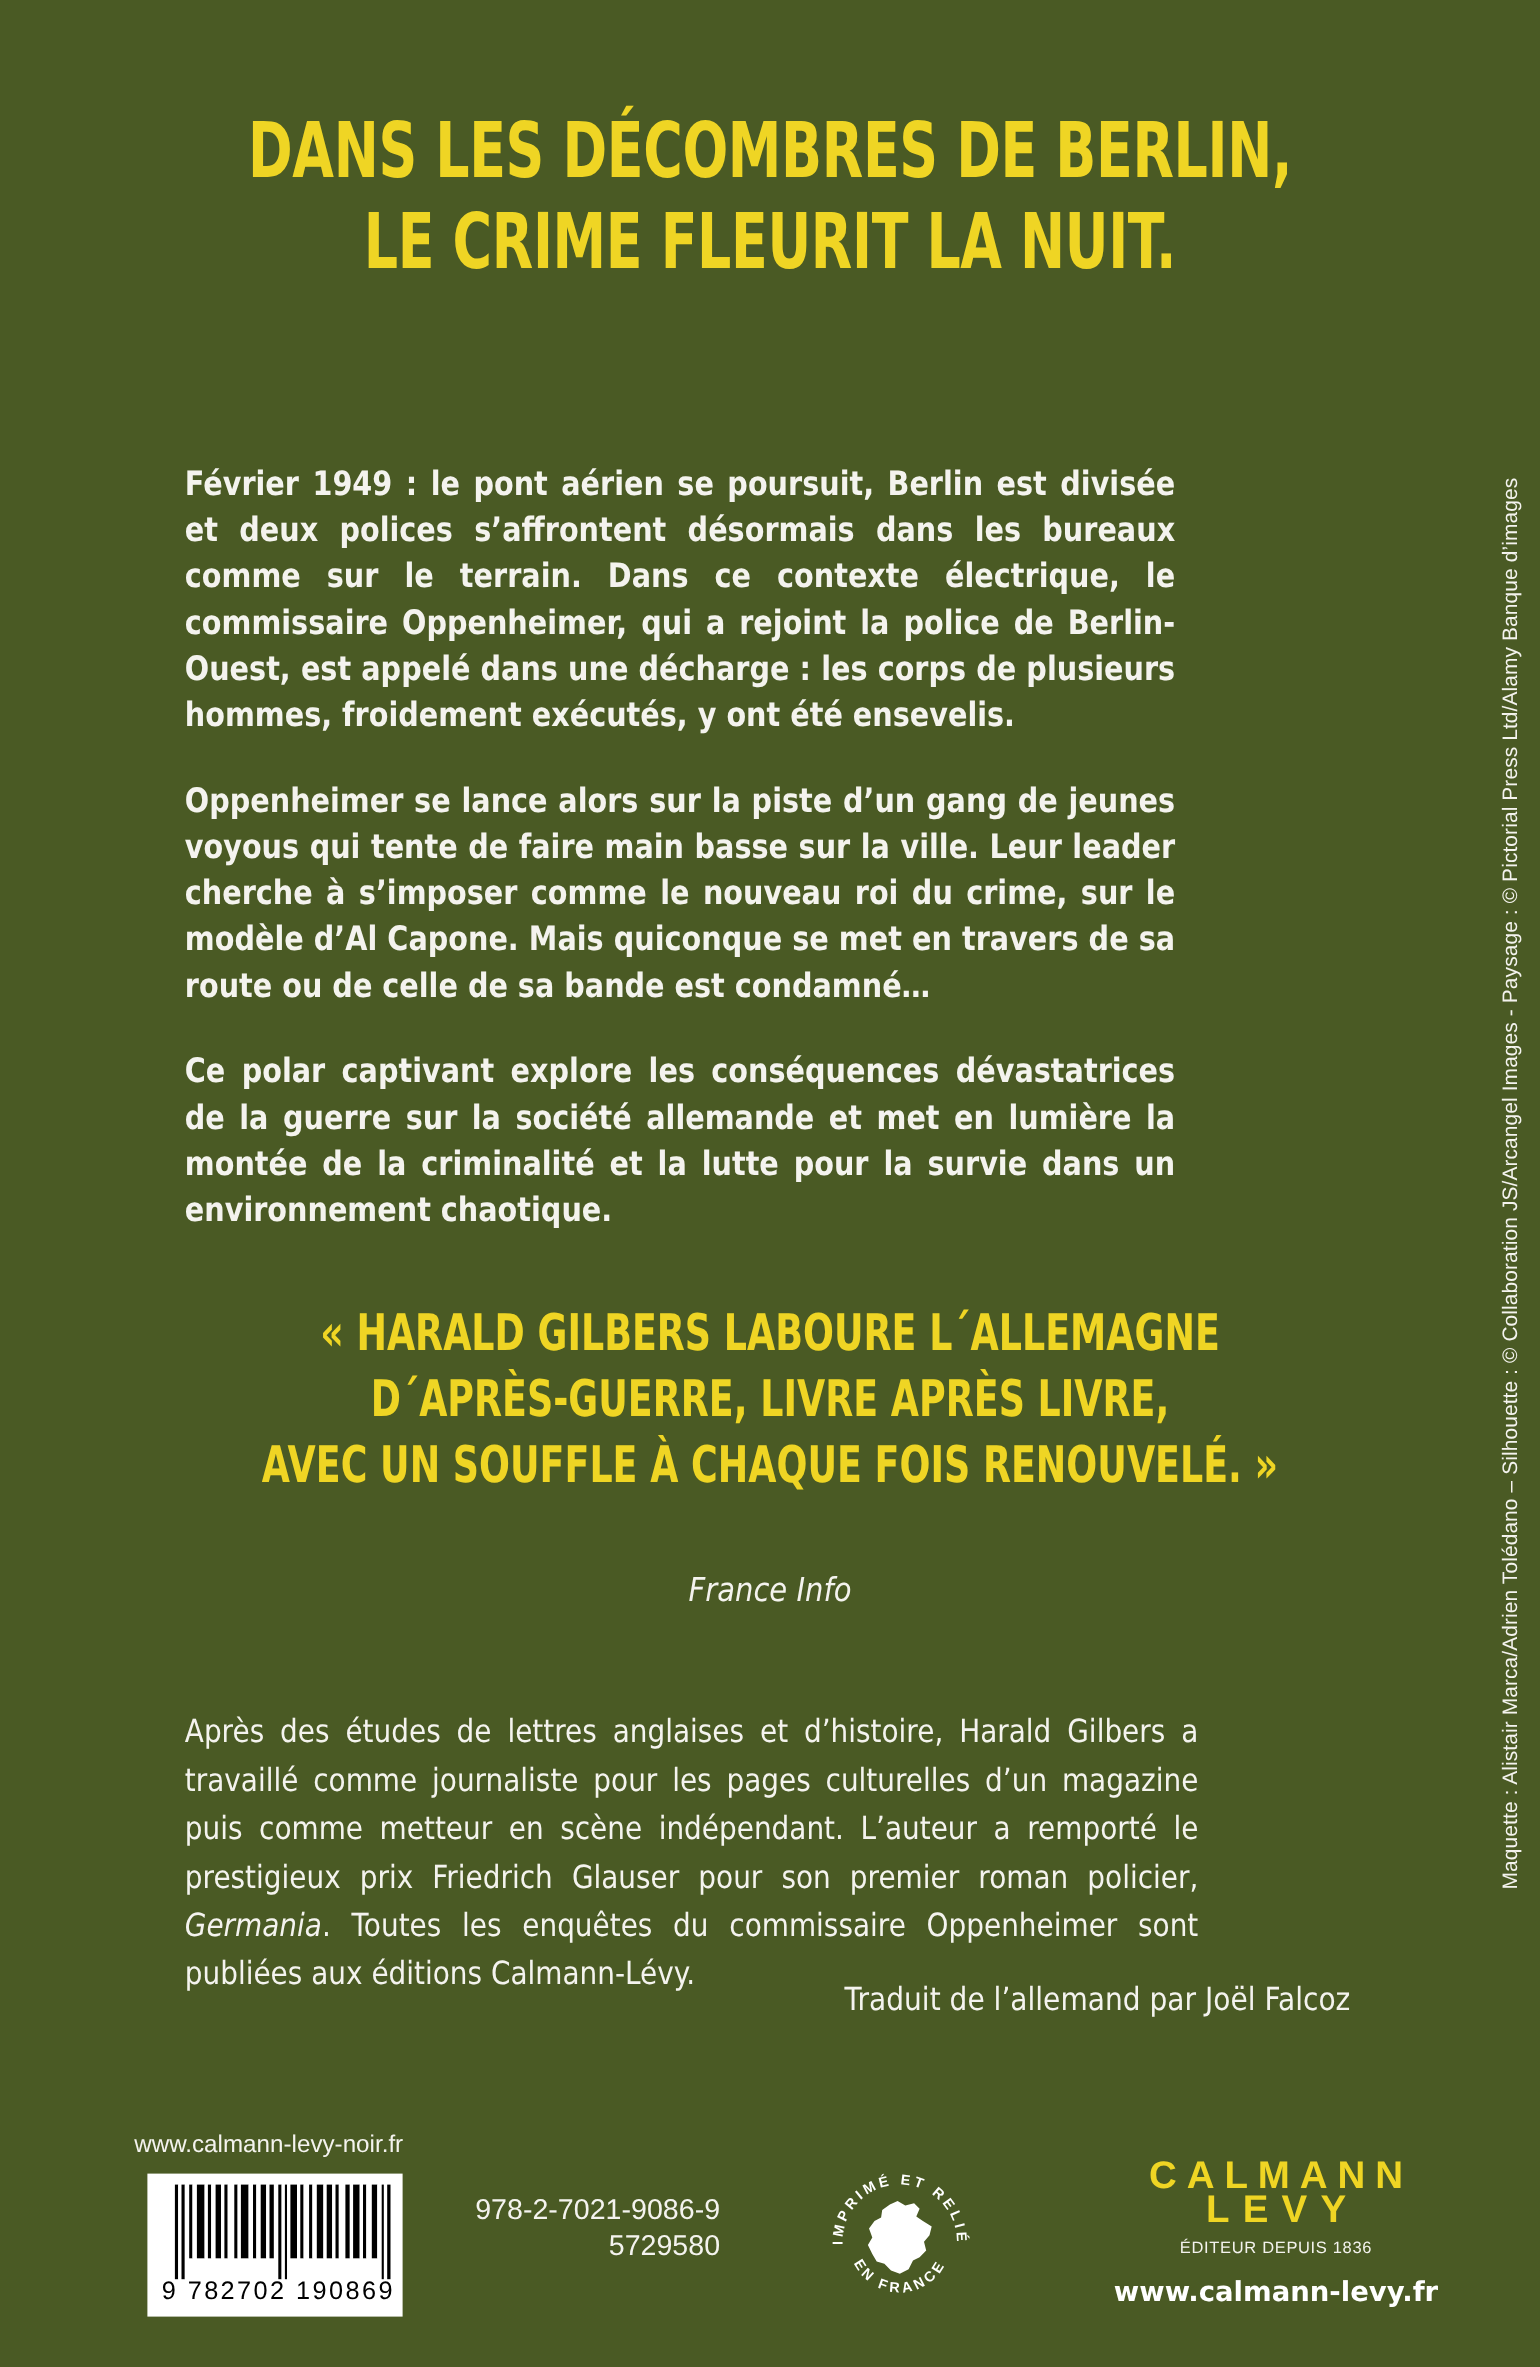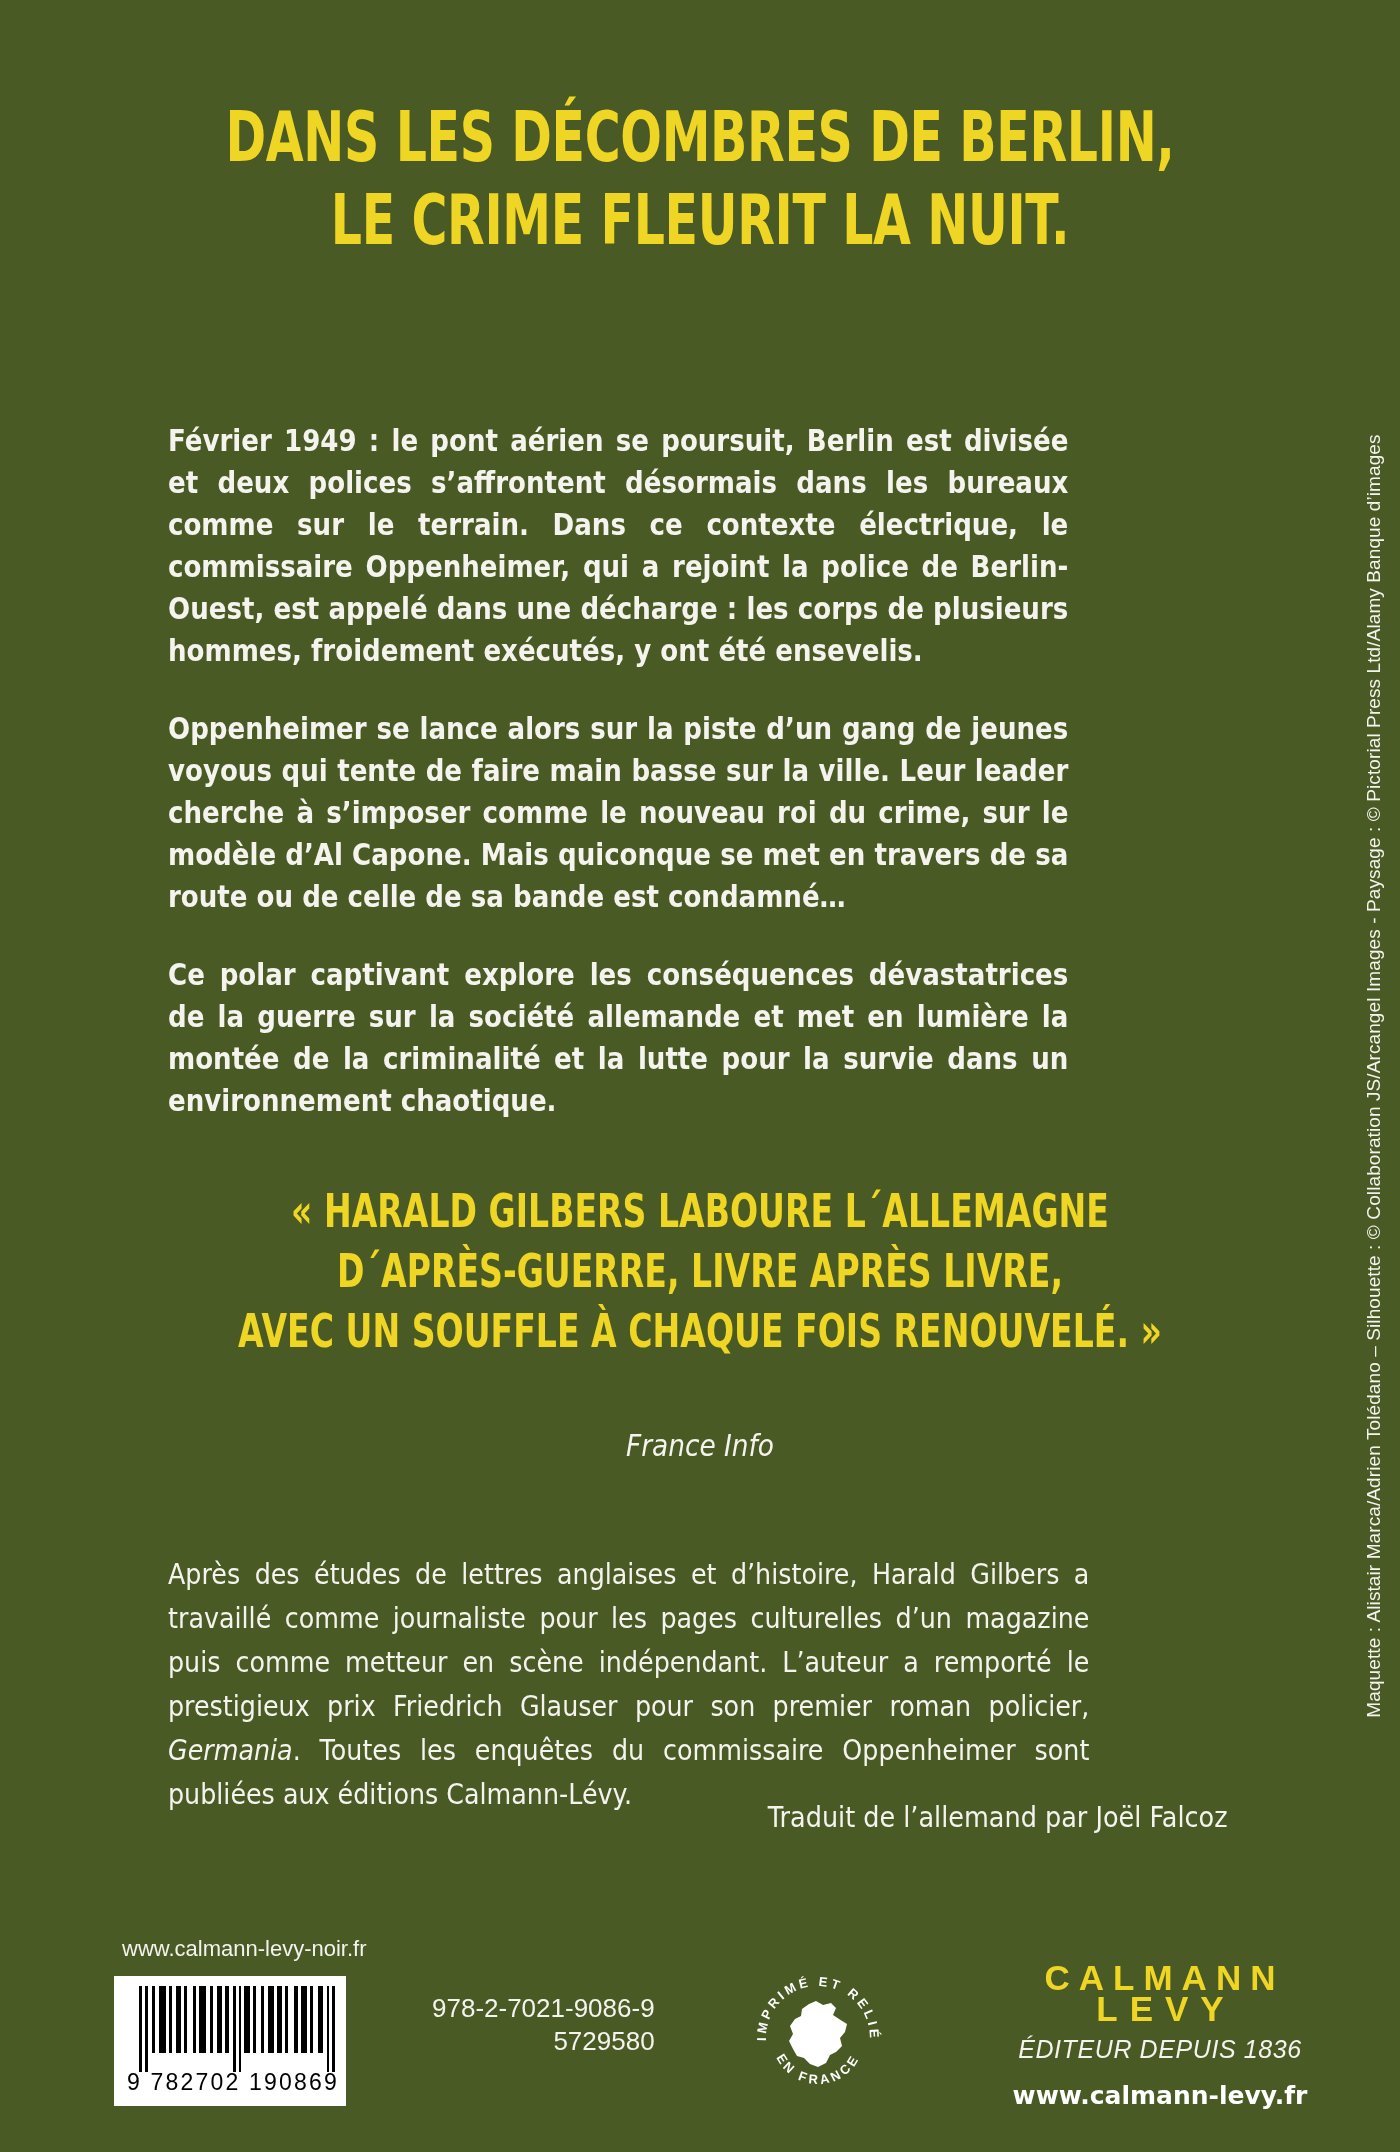--- a/index.html
+++ b/index.html
@@ -128,21 +128,21 @@
     top: 1936px;
     color: #f4f3ee;
     font-family: "Liberation Sans", sans-serif;
     font-weight: 400;
     font-size: 22px;
     white-space: nowrap;
   }
 
   .barcode {
     position: absolute;
-    left: 114px;
+    left: 134px;
     top: 1976px;
     width: 232px;
     height: 130px;
     background: #ffffff;
     box-sizing: border-box;
     padding: 10px 11px 4px 11px;
   }
   .barcode .bars {
     height: 86px;
     display: flex;
@@ -216,24 +216,23 @@
     line-height: 31px;
     letter-spacing: 9px;
     text-indent: 9px;
   }
   .publisher .cl-2 { letter-spacing: 12px; text-indent: 12px; }
   .publisher .cl-tag {
     display: block;
     color: #f4f3ee;
     font-family: "Liberation Sans", sans-serif;
     font-weight: 400;
-    font-size: 25px;
+    font-size: 15px;
     letter-spacing: 0.6px;
     margin-top: 11px;
-    font-style: italic;
   }
   .publisher .cl-url {
     display: block;
     color: #ffffff;
     font-family: "DejaVu Sans", sans-serif;
     font-weight: 700;
     font-size: 25px;
     margin-top: 17px;
   }
 

